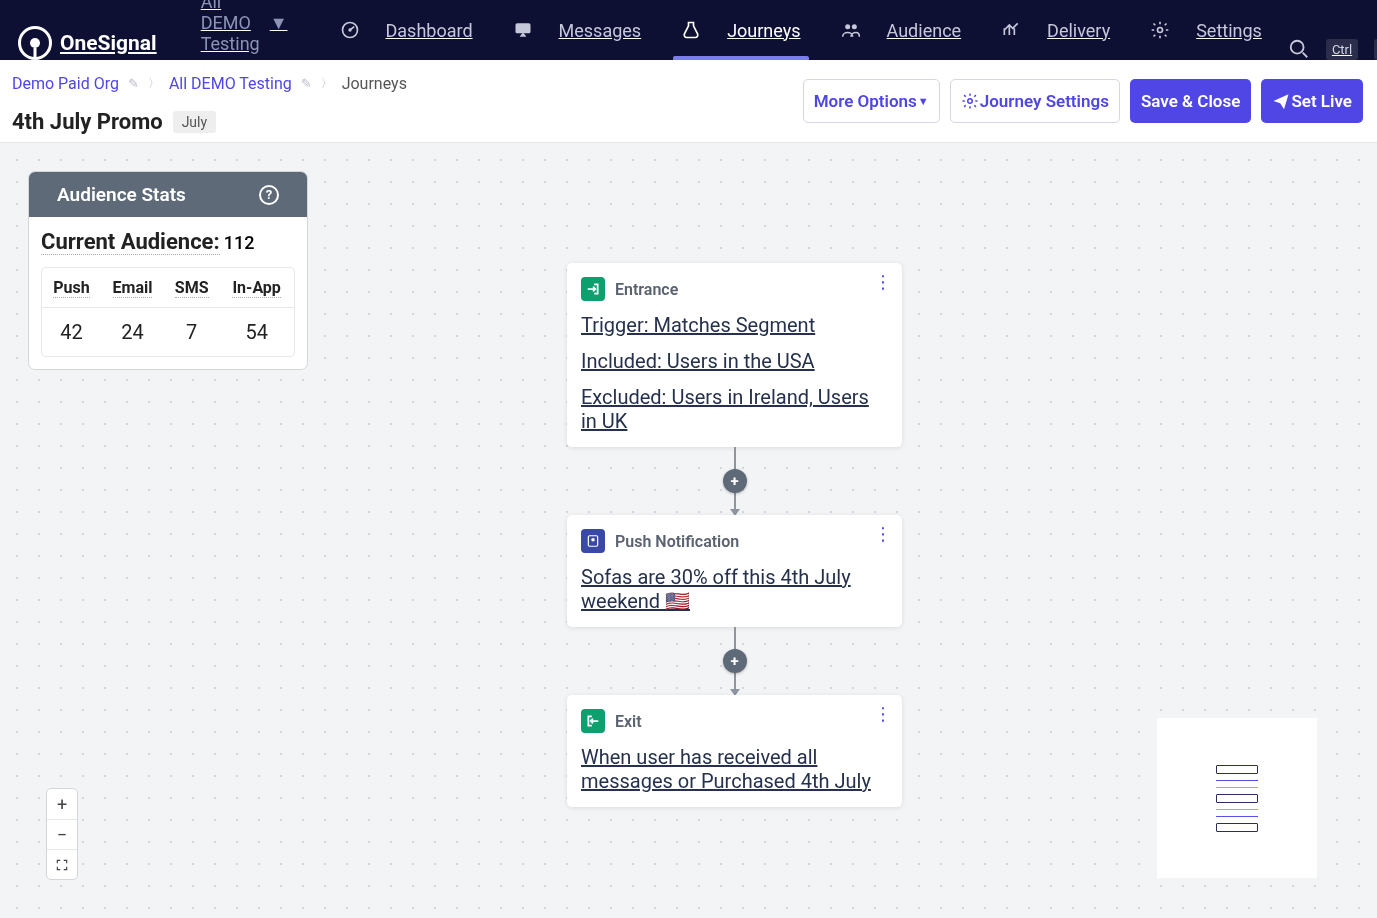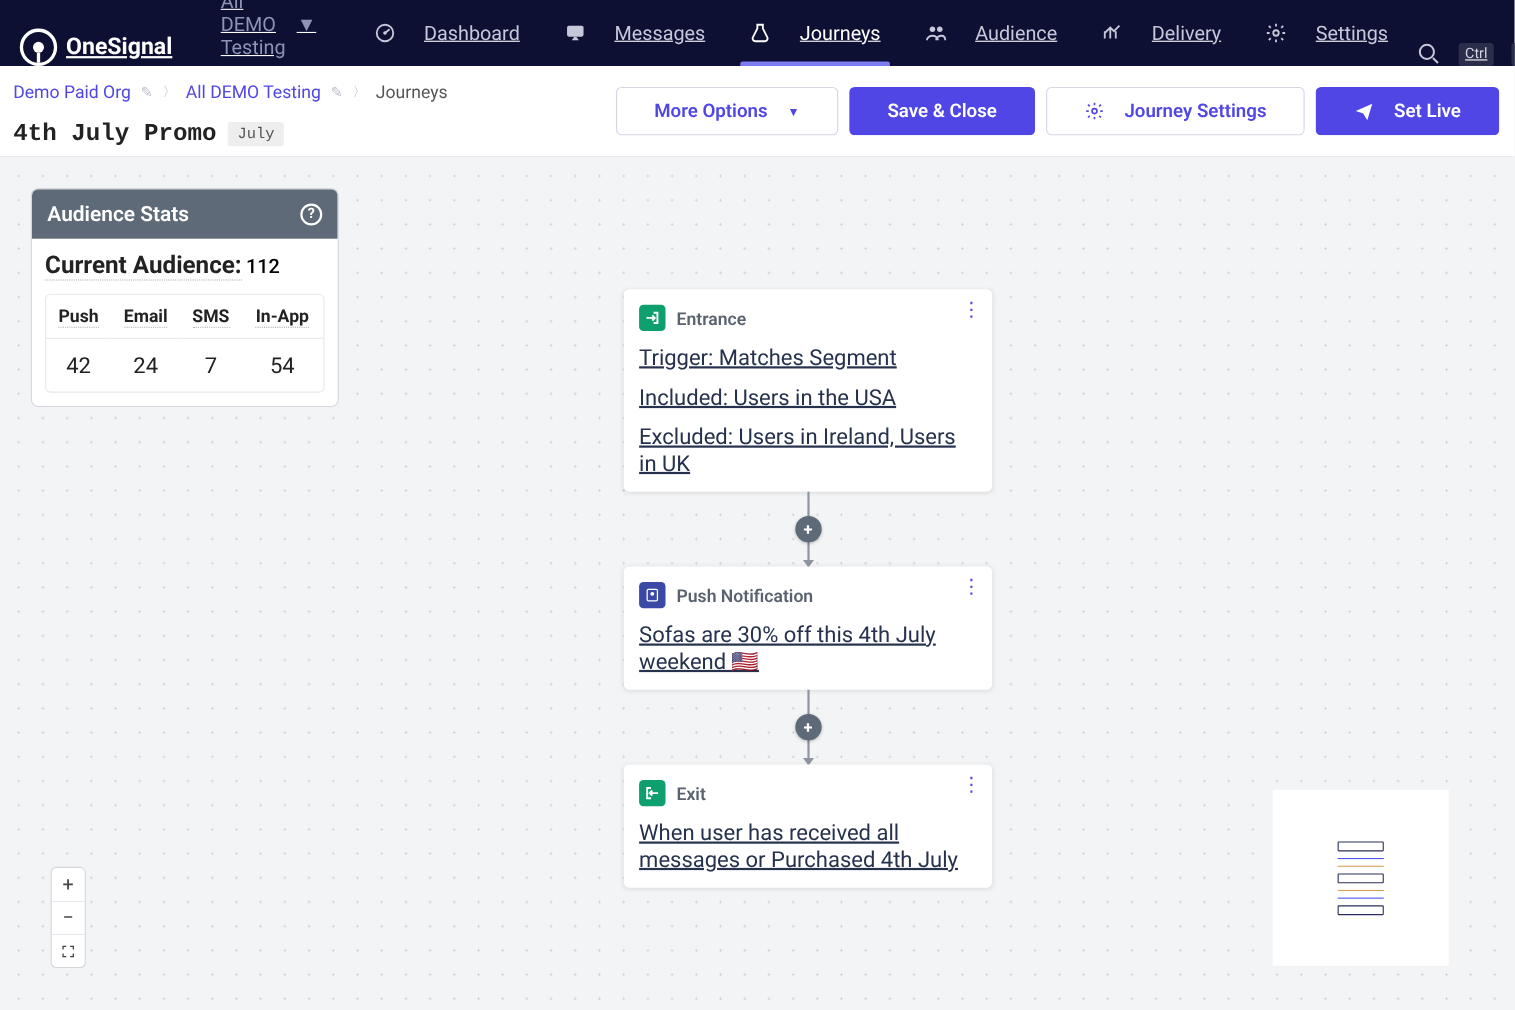--- a/index.html
+++ b/index.html
@@ -70,32 +70,32 @@
     display:flex; flex-direction:column; justify-content:space-between;
     position:relative;
   }
   .breadcrumb {
     display:flex; align-items:center; gap:9px;
     font-size:16px; color:#4f46e5;
   }
   .breadcrumb .bc-current { color:#555; }
   .breadcrumb .edit-icon { color:#bcbcc9; font-size:13px; }
   .bc-chevron { color:#b2b6c2; font-size:12px; }
-  .title-row { display:flex; align-items:center; gap:10px;font-family:Liberation Mono, monospace; }
+  .title-row { display:flex; align-items:center; gap:10px; }
   .page-title { font-size:22px; font-weight:700; color:#222; }
   .status-chip {
     background:#eeeeee; color:#555; font-size:14px; padding:3px 9px; border-radius:3px;
   }
   .actions {
     position:absolute; right:14px; top:50%; transform:translateY(-50%);
     display:flex; align-items:center; gap:10px;
   }
   .btn {
-    height:44px; padding: 0 34px; font-size:17px; font-weight:600;
-    border-radius:5px; display:flex; align-items:center; gap:18px;
+    height:44px; padding: 0 10px; font-size:17px; font-weight:600;
+    border-radius:5px; display:flex; align-items:center; gap:1px;
     cursor:pointer; border:1px solid transparent; white-space:nowrap;
   }
   .btn-outline { background:#fff; border-color:#d6d6e8; color:#4f46e5; }
   .btn-primary { background:#4f46e5; color:#fff; }
   .chev-down-small { font-size:11px; }
 
   
   .canvas {
     position:relative; width:100%; height: calc(918px - 60px - 83px);
     background:#f3f4f6;
@@ -104,21 +104,21 @@
     background-position: 6px 6px;
   }
 
   
   .stats-card {
     position:absolute; top:28px; left:28px; width:280px;
     background:#fff; border:1px solid #d4d6dc; border-radius:7px;
     overflow:hidden;
   }
   .stats-head {
-    background:#5e6a77; color:#fff; padding:11px 14px;
+    background:#5e6a77; color:#fff; padding:11px 28px;
     font-size:19px; font-weight:600; display:flex; align-items:center;
     justify-content:space-between;
   }
   .help-icon {
     width:20px; height:20px; border:2px solid #fff; border-radius:50%;
     display:flex; align-items:center; justify-content:center;
     font-size:13px; font-weight:700;
   }
   .stats-body { padding: 12px; }
   .current-audience {
@@ -307,31 +307,31 @@
   </div>
   <div class="title-row">
     <span class="page-title">4th July Promo</span>
     <span class="status-chip">July</span>
   </div>
   <div class="actions">
     <div class="btn btn-outline">
       <span>More Options</span>
       <span class="chev-down-small">▼</span>
     </div>
-    <div class="btn btn-primary">
-      <span>Save &amp; Close</span>
-    </div>
     <div class="btn btn-outline">
       <span style="width:18px;height:18px;">
         <svg viewBox="0 0 24 24" fill="none" stroke="#4f46e5" stroke-width="2">
             <circle cx="12" cy="12" r="3"></circle>
             <path d="M12 2v3M12 19v3M4.2 4.2l2.1 2.1M17.7 17.7l2.1 2.1M2 12h3M19 12h3M4.2 19.8l2.1-2.1M17.7 6.3l2.1-2.1"></path>
           </svg>
       </span>
       <span>Journey Settings</span>
+    </div>
+    <div class="btn btn-primary">
+      <span>Save &amp; Close</span>
     </div>
     <div class="btn btn-primary">
       <span style="width:18px;height:18px;">
         <svg viewBox="0 0 24 24" fill="#fff">
             <path d="M2 12l20-9-6 20-5-8-9-3z"></path>
           </svg>
       </span>
       <span>Set Live</span>
     </div>
   </div>

